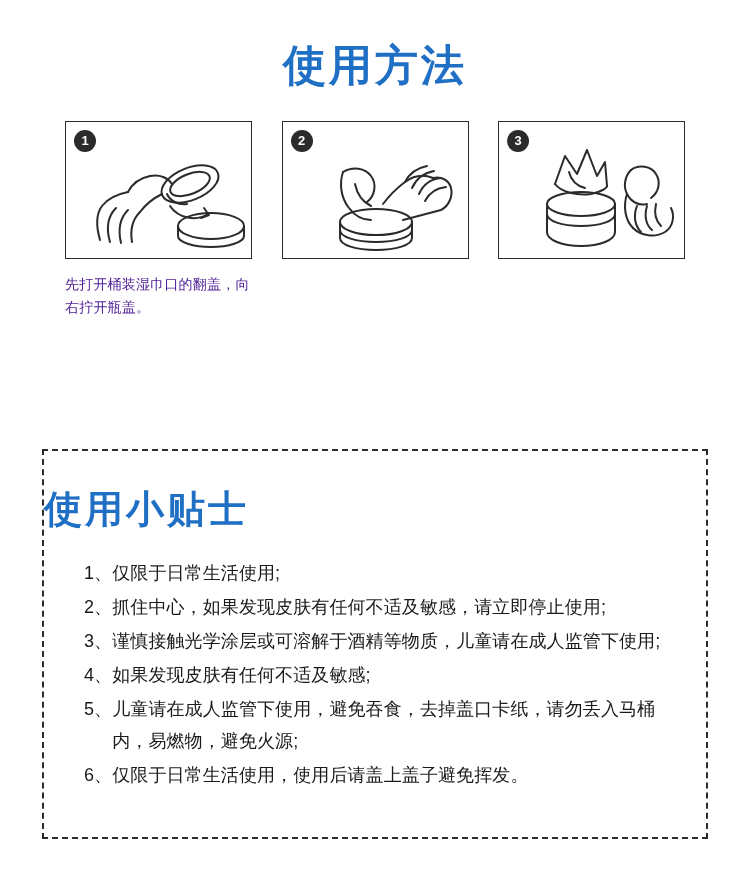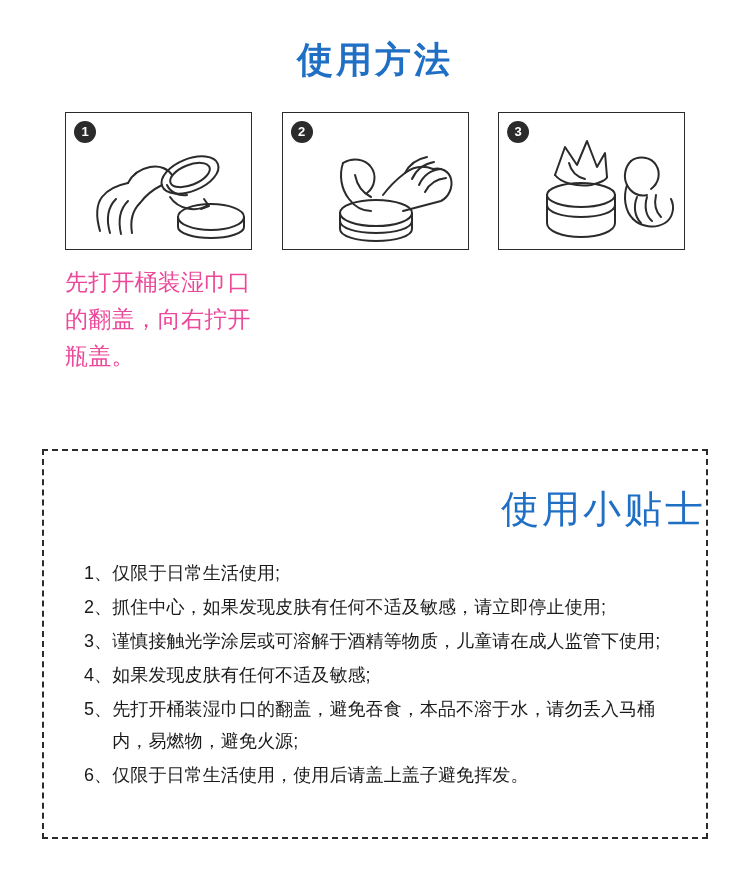--- a/index.html
+++ b/index.html
@@ -23,25 +23,25 @@
   
   .usage-section {
     position: absolute;
     top: 0;
     left: 0;
     width: 750px;
   }
   .section-title {
     text-align: center;
     color: #1f6fc4;
-    font-size: 36px;
+    font-size: 43px;
     font-weight: bold;
     letter-spacing: 3px;
-    margin: 16px;
-    padding-top: 24px;
+    margin: 0;
+    padding-top: 42px;
     line-height: 1.1;
   }
   .steps-row {
     display: flex;
     justify-content: space-between;
     width: 620px;
     margin: 32px auto 0 auto;
   }
   .step {
     width: 187px;
@@ -68,42 +68,42 @@
     text-align: center;
     font-weight: bold;
   }
   .step-illustration svg {
     position: absolute;
     top: 0;
     left: 0;
   }
   .step-caption {
     margin-top: 14px;
-    font-size: 23px;
+    font-size: 14px;
     line-height: 1.62;
-    color: #ec4899;
+    color: #4c1d95;
     letter-spacing: 0.2px;
   }
 
   
   .tips-section {
     position: absolute;
     top: 449px;
     left: 42px;
     width: 666px;
     height: 390px;
     border: 2px dashed #2b2b2b;
     box-sizing: border-box;
     background: #ffffff;
   }
   .tips-title {
-    text-align: right;
+    text-align: left;
     color: #1f6fc4;
     font-size: 38px;
-    font-weight: normal;
+    font-weight: bold;
     letter-spacing: 3px;
     margin: 0;
     padding-top: 38px;
     line-height: 1.1;
   }
   .tips-list {
     margin: 26px 0 0 0;
     padding: 0 34px 0 40px;
     list-style: none;
   }
@@ -223,21 +223,21 @@
       <li class="tip-item">
         <span class="tip-num">3、</span>
         <span class="tip-text">谨慎接触光学涂层或可溶解于酒精等物质，儿童请在成人监管下使用;</span>
       </li>
       <li class="tip-item">
         <span class="tip-num">4、</span>
         <span class="tip-text">如果发现皮肤有任何不适及敏感;</span>
       </li>
       <li class="tip-item">
         <span class="tip-num">5、</span>
-        <span class="tip-text">先打开桶装湿巾口的翻盖，避免吞食，本品不溶于水，请勿丢入马桶内，易燃物，避免火源;</span>
+        <span class="tip-text">儿童请在成人监管下使用，避免吞食，去掉盖口卡纸，请勿丢入马桶内，易燃物，避免火源;</span>
       </li>
       <li class="tip-item">
         <span class="tip-num">6、</span>
         <span class="tip-text">仅限于日常生活使用，使用后请盖上盖子避免挥发。</span>
       </li>
     </ul>
   </section>
 
 </div>
 

